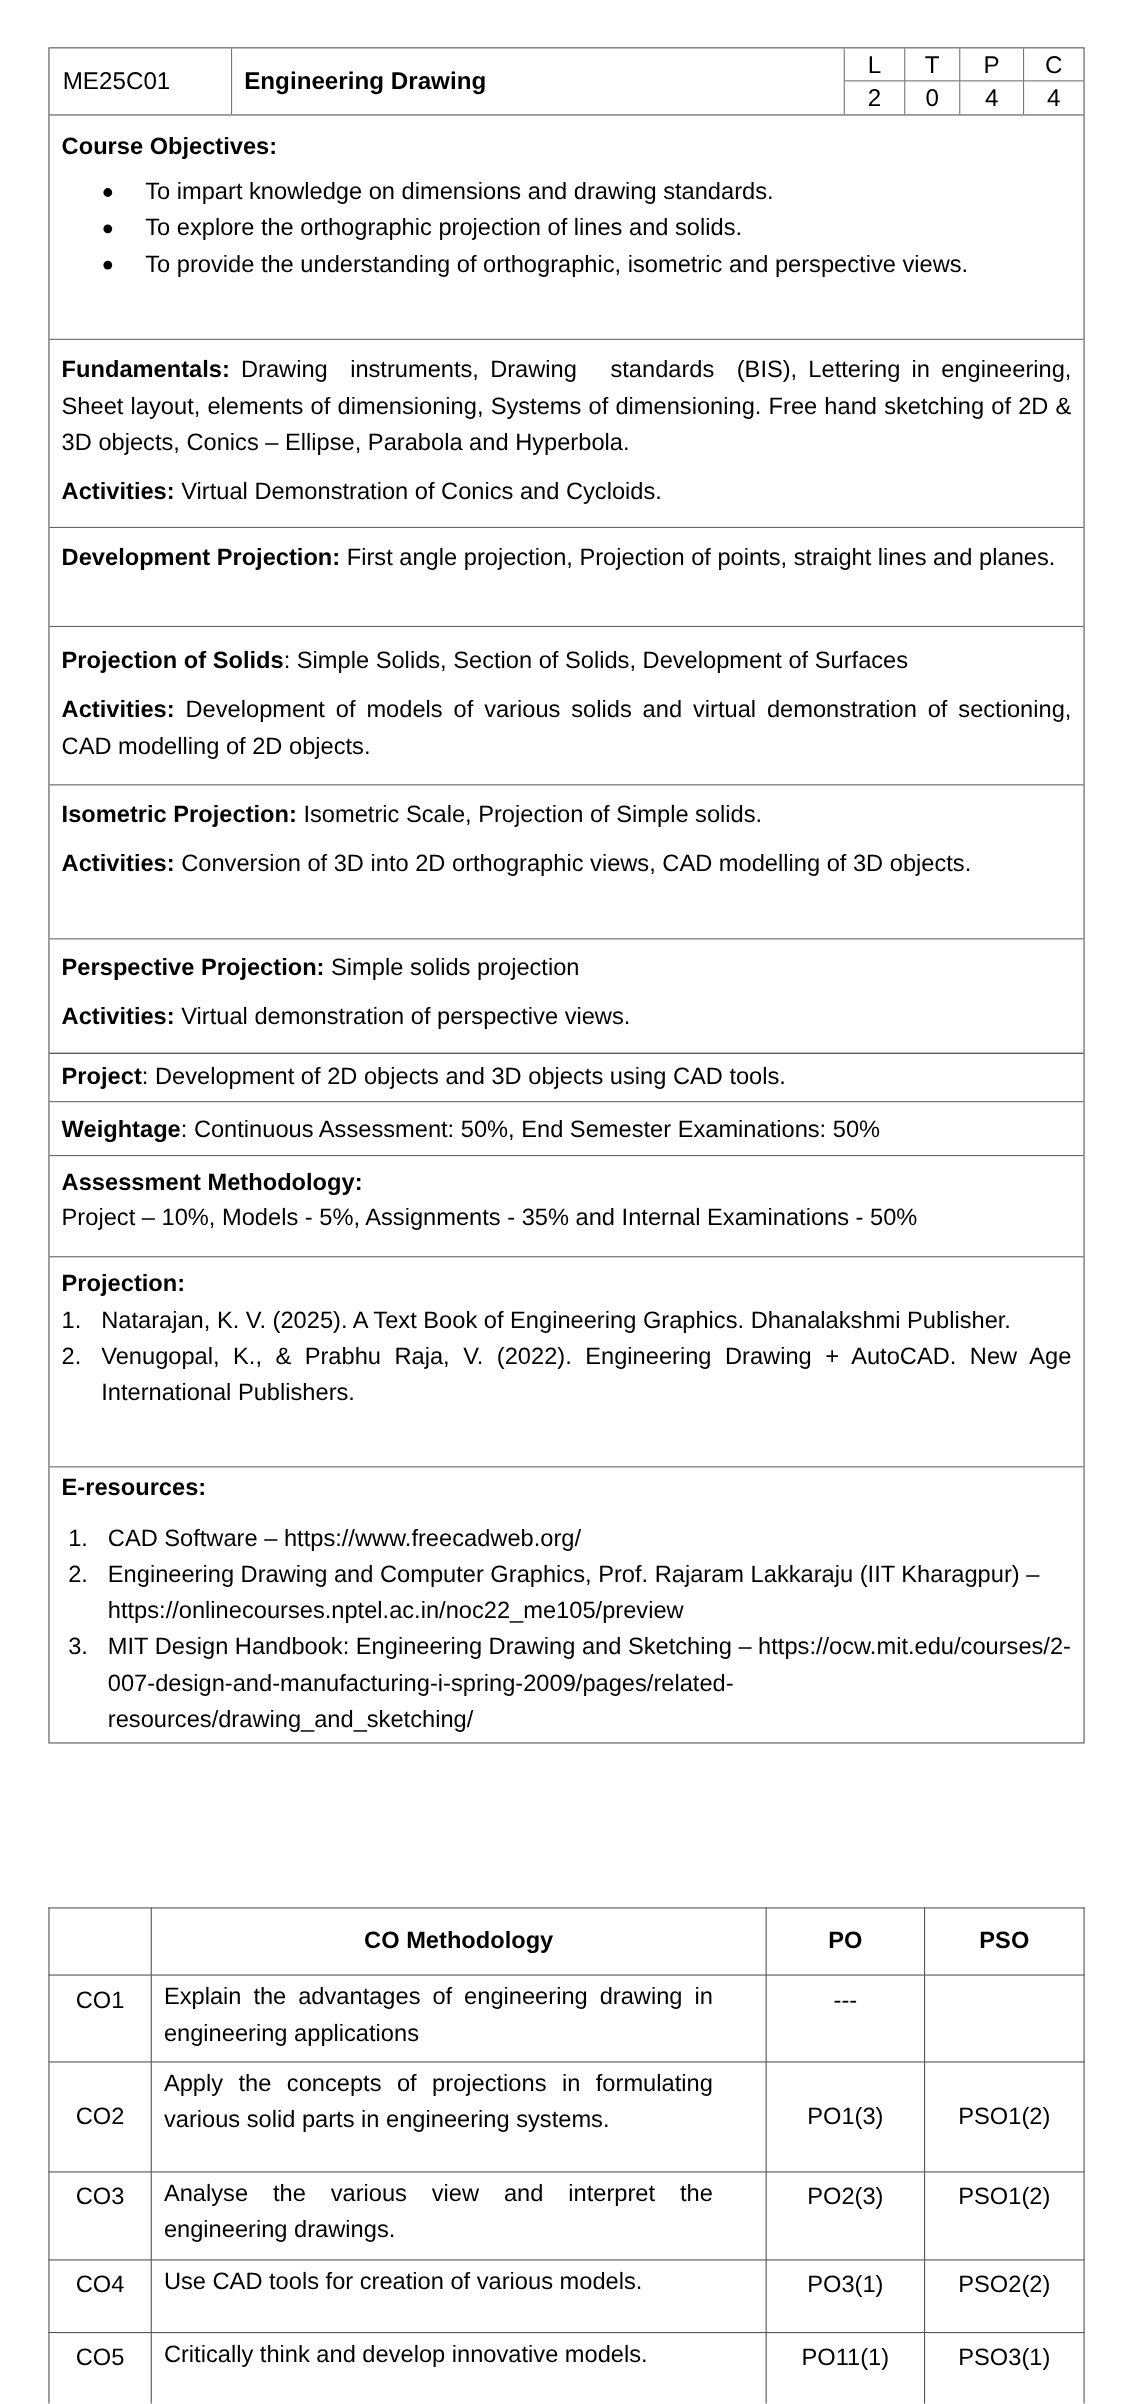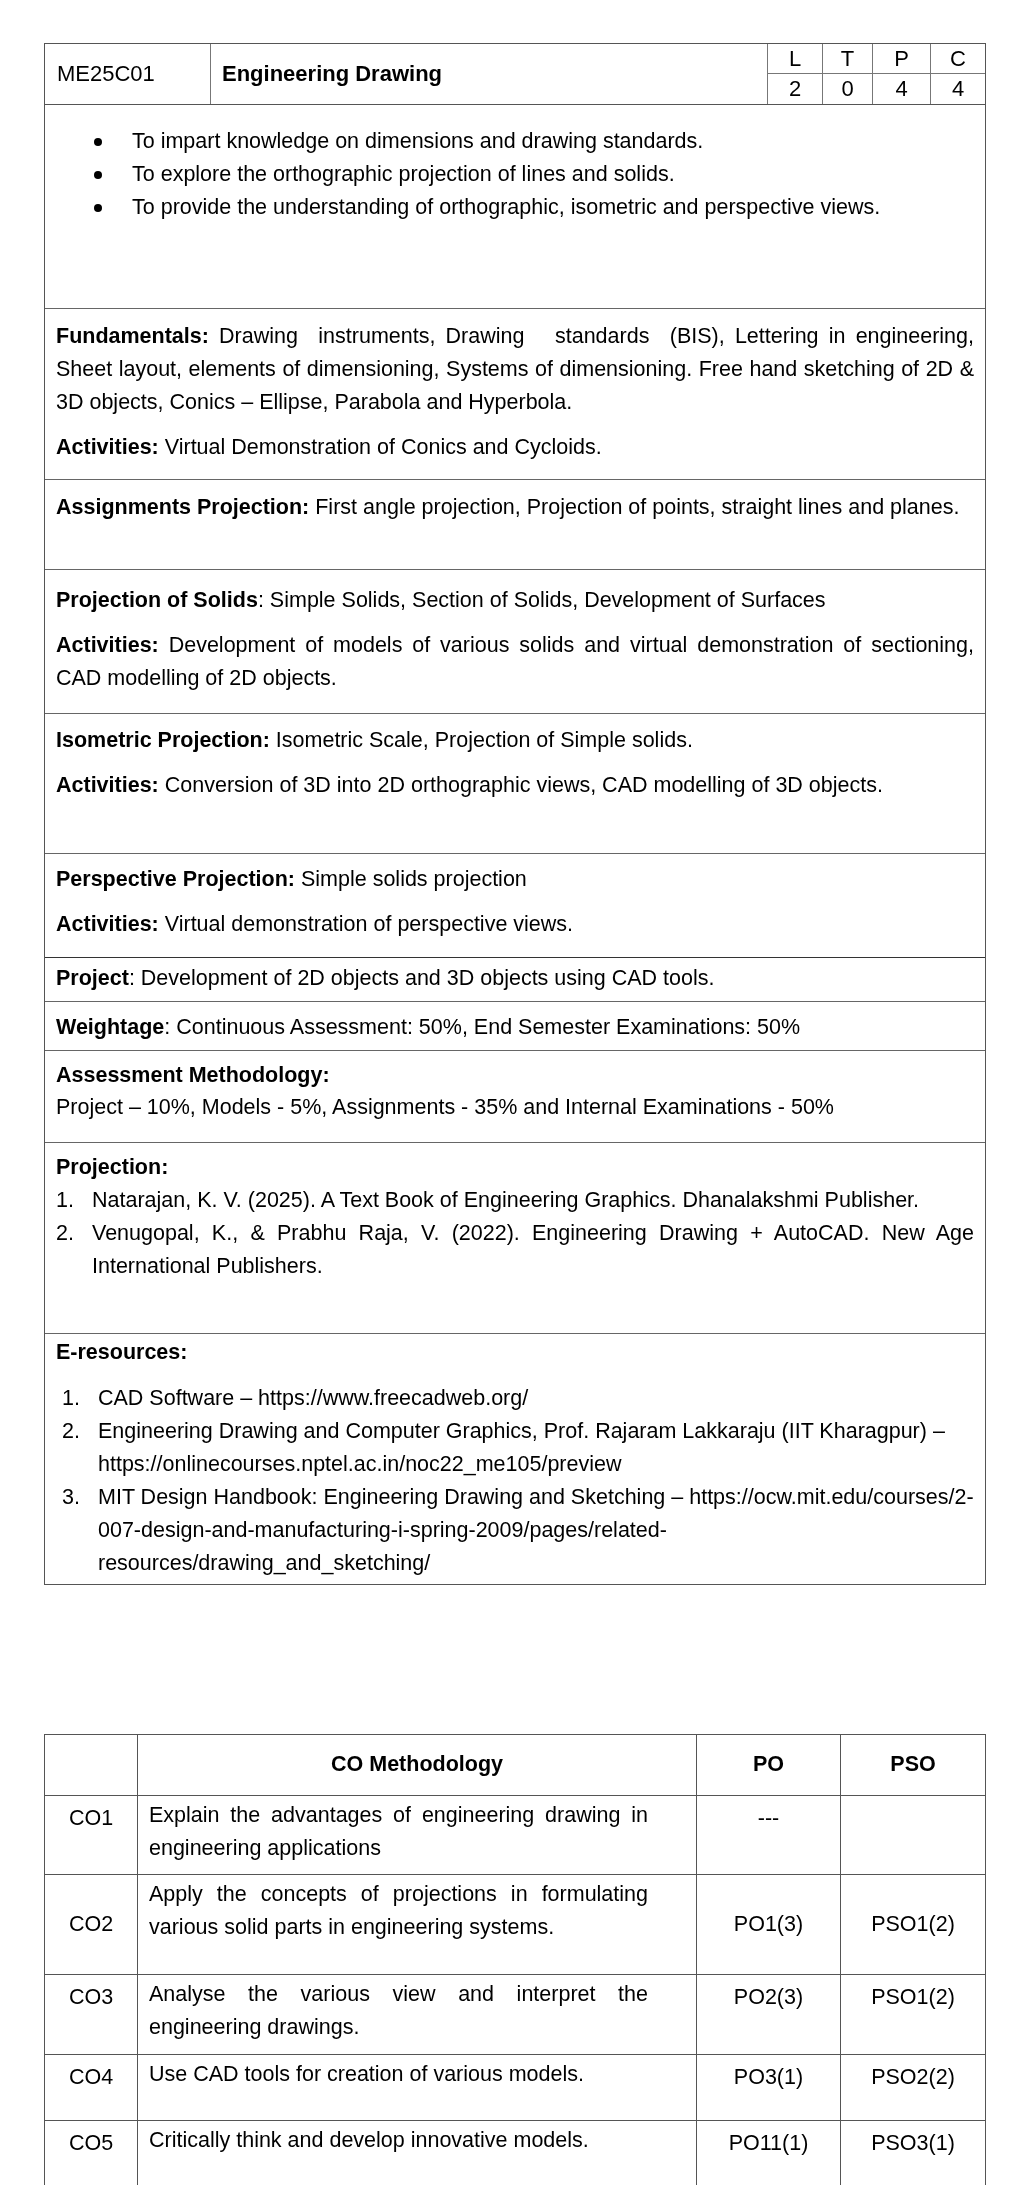--- a/index.html
+++ b/index.html
@@ -177,34 +177,35 @@
       <div class="top">P</div>
       <div class="top">C</div>
       <div>2</div>
       <div>0</div>
       <div>4</div>
       <div>4</div>
     </div>
   </div>
 
   <div class="row objectives">
+    <p class="b">Course Objectives:</p>
     <ul>
       <li>To impart knowledge on dimensions and drawing standards.</li>
       <li>To explore the orthographic projection of lines and solids.</li>
       <li>To provide the understanding of orthographic, isometric and perspective views.</li>
     </ul>
   </div>
 
   <div class="row fundamentals">
     <p><span class="b">Fundamentals:</span><span style="white-space:pre-wrap"> Drawing  instruments, Drawing   standards  (BIS), Lettering in engineering, Sheet layout, elements of dimensioning, Systems of dimensioning. Free hand sketching of 2D &amp; 3D objects, Conics – Ellipse, Parabola and Hyperbola.</span></p>
     <p class="act"><span class="b">Activities:</span><span> Virtual Demonstration of Conics and Cycloids.</span></p>
   </div>
 
   <div class="row ortho">
-    <p><span class="b">Assignments Projection:</span><span> First angle projection, Projection of points, straight lines and planes.</span></p>
+    <p><span class="b">Development Projection:</span><span> First angle projection, Projection of points, straight lines and planes.</span></p>
   </div>
 
   <div class="row solids">
     <p><span class="b">Projection of Solids</span><span>:</span><span> Simple Solids, Section of Solids, Development of Surfaces</span></p>
     <p class="act"><span class="b">Activities:</span><span> Development of models of various solids and virtual demonstration of sectioning, CAD modelling of 2D objects.</span></p>
   </div>
 
   <div class="row iso">
     <p><span class="b">Isometric Projection:</span><span> Isometric Scale, Projection of Simple solids.</span></p>
     <p class="act"><span class="b">Activities:</span><span> Conversion of 3D into 2D orthographic views, CAD modelling of 3D objects.</span></p>

